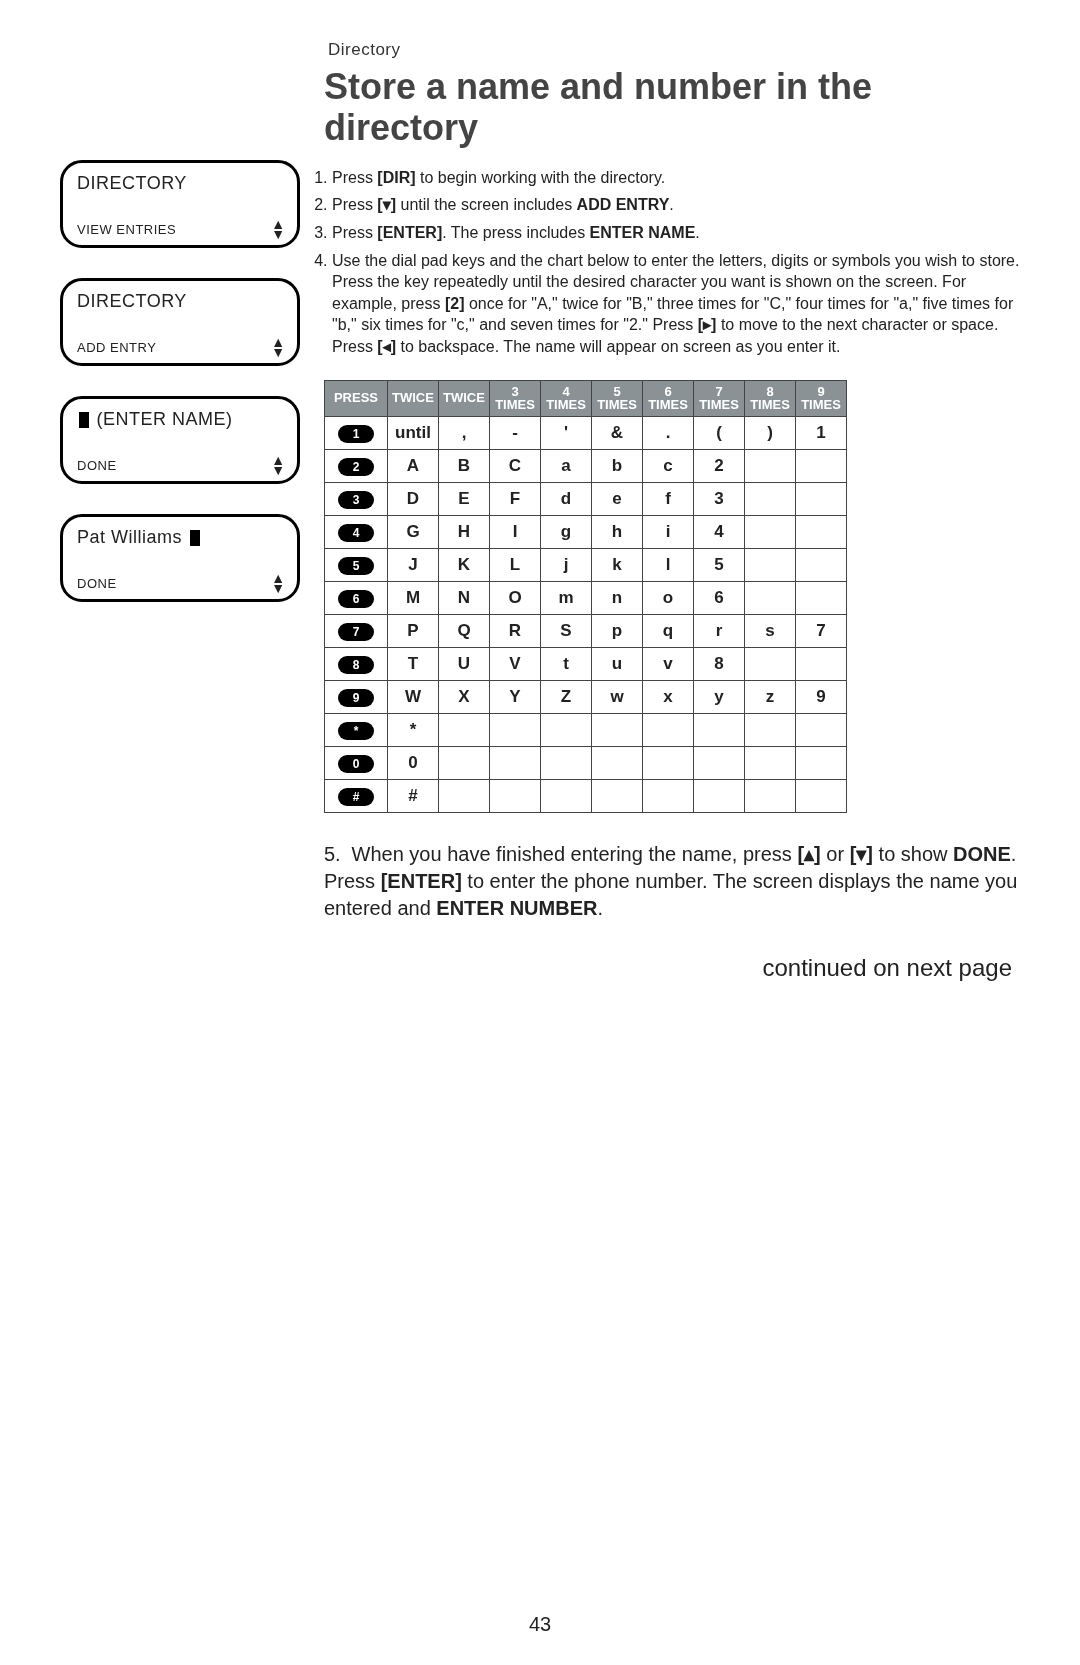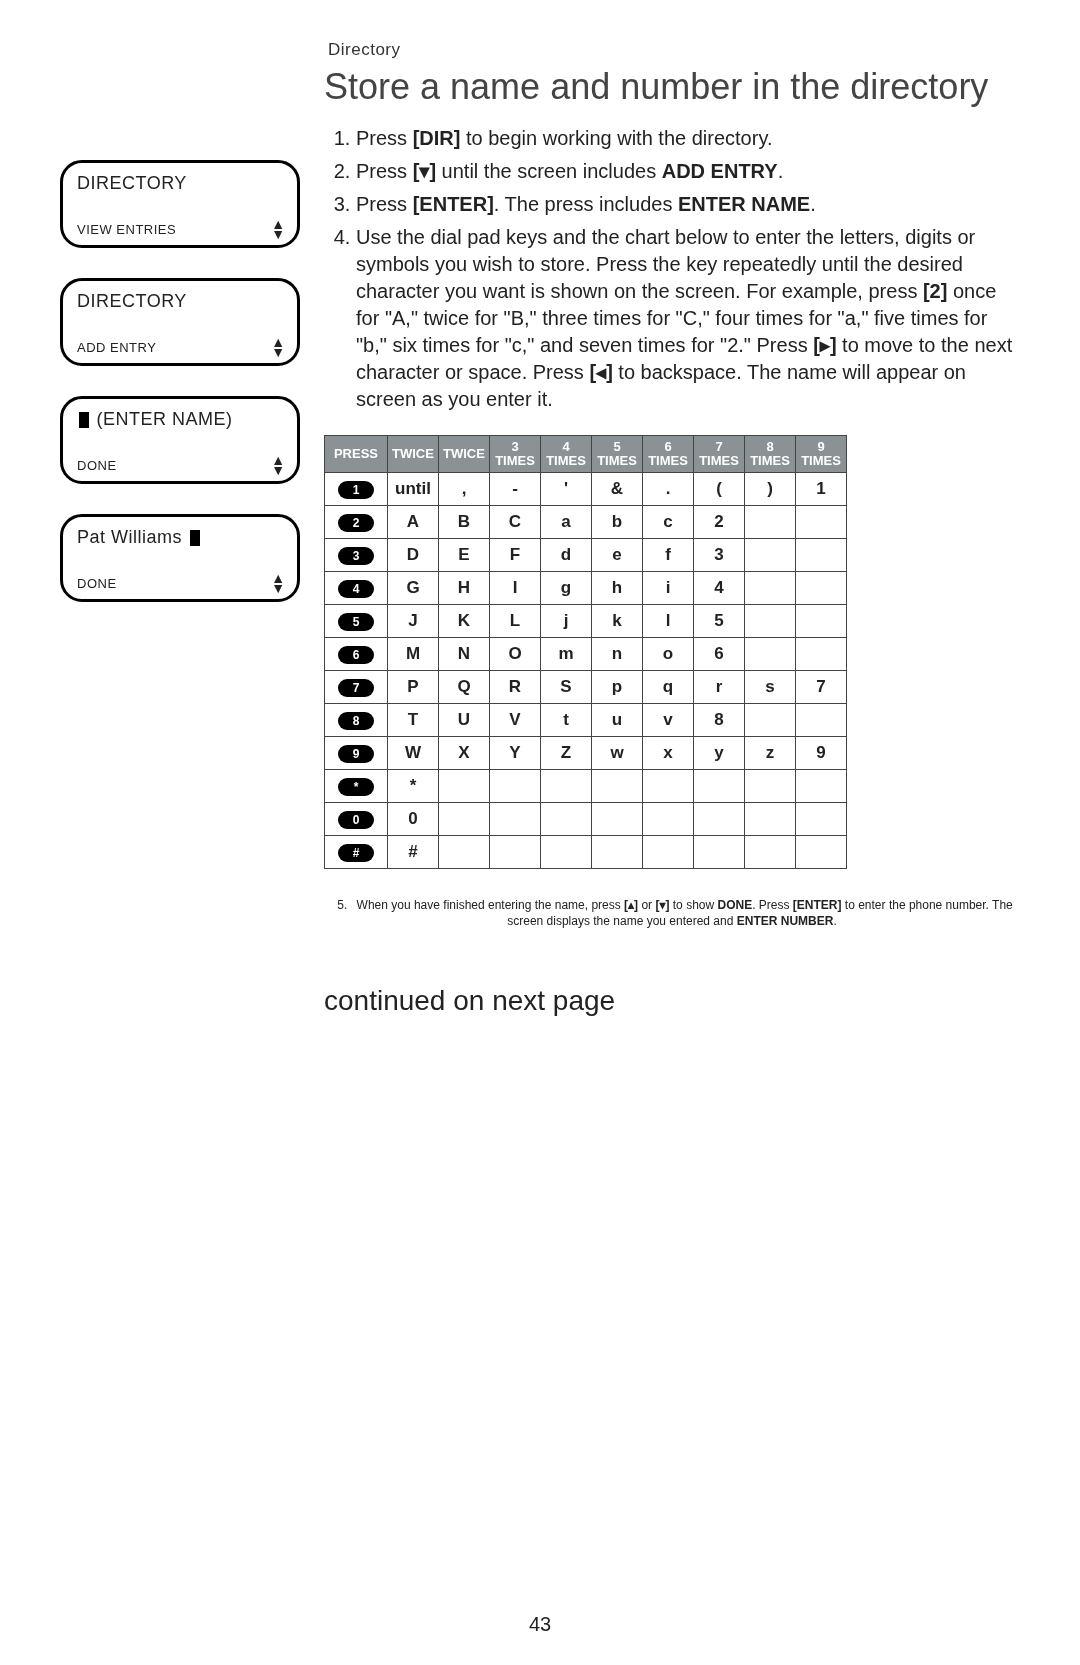--- a/index.html
+++ b/index.html
@@ -1,38 +1,38 @@
 <!DOCTYPE html>
 <html><head>
 <meta charset="utf-8">
 <style>
   html,body{margin:0;padding:0;background:#fff;color:#222;font-family:Helvetica,Arial,sans-serif;}
   .page{width:1080px;height:1665px;position:relative;box-sizing:border-box;padding:40px 60px 0 60px;}
   .cols{display:flex;gap:24px;}
   .side{width:240px;flex:0 0 240px;padding-top:120px;}
   .main{flex:1;min-width:0;}
   .sec-label{font-size:17px;letter-spacing:.5px;color:#333;margin:0 0 6px 4px;}
-  .page-title{font-size:36px;font-weight:400;color:#444;line-height:1.15;margin:4px 0 18px 0;}
-  ol{margin:0 0 0 32px;padding:0;font-size:20px;line-height:1.35;color:#222;}
+  .page-title{font-size:36px;font-weight:700;color:#444;line-height:1.15;margin:4px 0 18px 0;}
+  ol{margin:0 0 0 8px;padding:0;font-size:16px;line-height:1.35;color:#222;}
   ol>li{margin-bottom:6px;}
   b{font-weight:700;}
   .lcd{border:3px solid #000;border-radius:22px;padding:10px 14px 8px 14px;margin-bottom:30px;position:relative;height:88px;box-sizing:border-box;}
   .lcd .l1{font-size:18px;letter-spacing:.5px;}
   .lcd .l2{font-size:13px;letter-spacing:.5px;position:absolute;bottom:8px;left:14px;}
   .lcd .arrows{position:absolute;right:12px;bottom:6px;font-size:14px;line-height:9px;text-align:center;}
   .lcd .arrows div{line-height:10px;}
   .blink{display:inline-block;width:10px;height:16px;background:#000;vertical-align:middle;margin:0 2px;}
   table.chart{border-collapse:collapse;margin:22px 0 0 0;font-size:17px;}
   table.chart th{background:#8a9296;color:#fff;font-weight:700;font-size:13px;padding:4px 4px;border:1px solid #444;text-align:center;line-height:1.05;}
   table.chart td{border:1px solid #444;text-align:center;padding:5px 0;font-weight:700;min-width:50px;height:22px;}
   table.chart td.k{background:#fff;padding:3px 6px;}
   .keycap{display:inline-block;background:#000;color:#fff;border-radius:12px;min-width:24px;padding:1px 6px;font-size:12px;font-weight:700;line-height:16px;}
-  .after{font-size:12px;line-height:1.35;margin-top:28px;text-align:center;}
+  .after{font-size:20px;line-height:1.35;margin-top:28px;}
   .after .num{display:inline-block;width:22px;}
-  .cont{text-align:left;font-size:28px;margin-top:56px;padding-right:8px;}
+  .cont{text-align:right;font-size:24px;margin-top:32px;padding-right:8px;}
   .pnum{position:absolute;bottom:29px;left:0;right:0;text-align:center;font-size:20px;}
 </style>
 </head>
 <body>
 
 <div class="page">
   <div class="cols">
     <div class="side">
 
       <div class="lcd">

